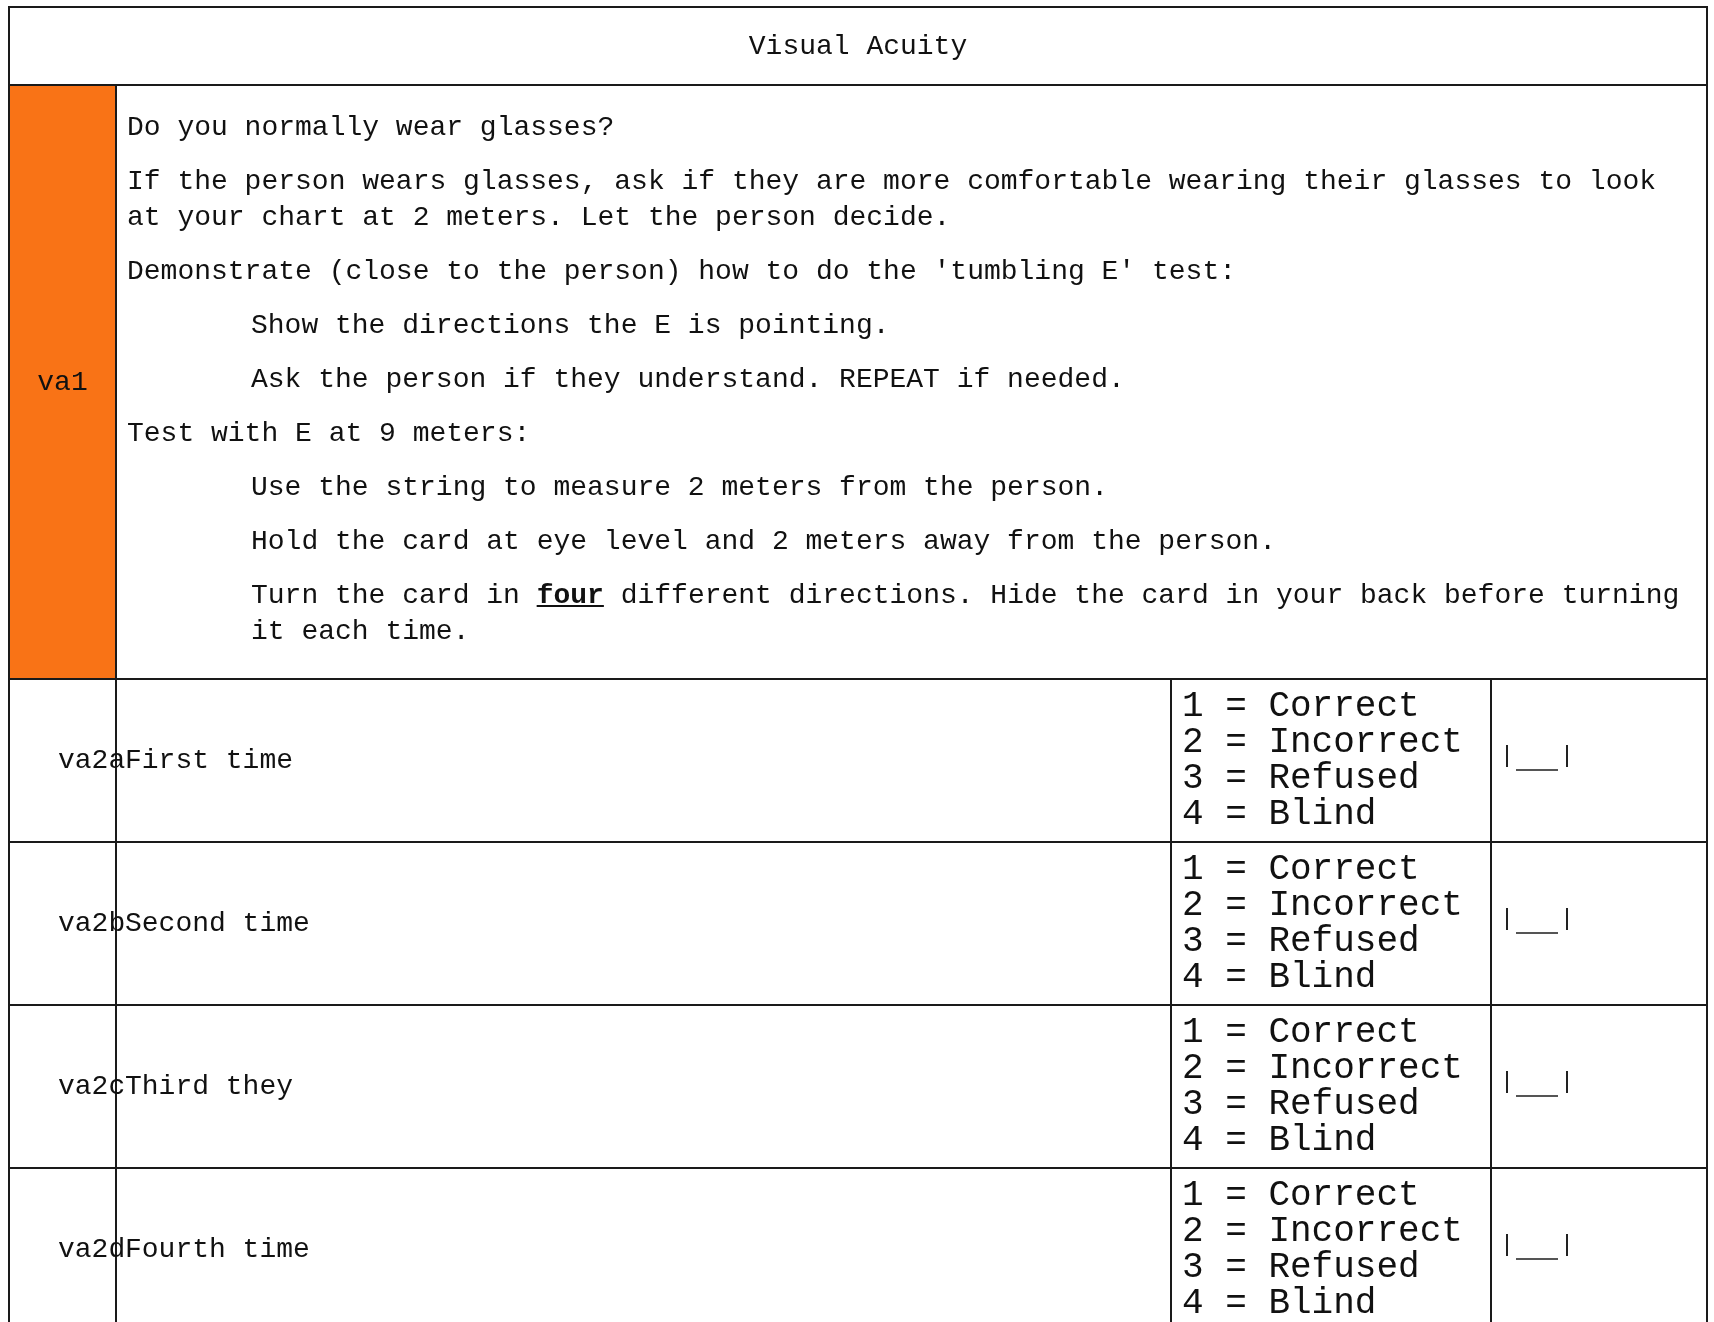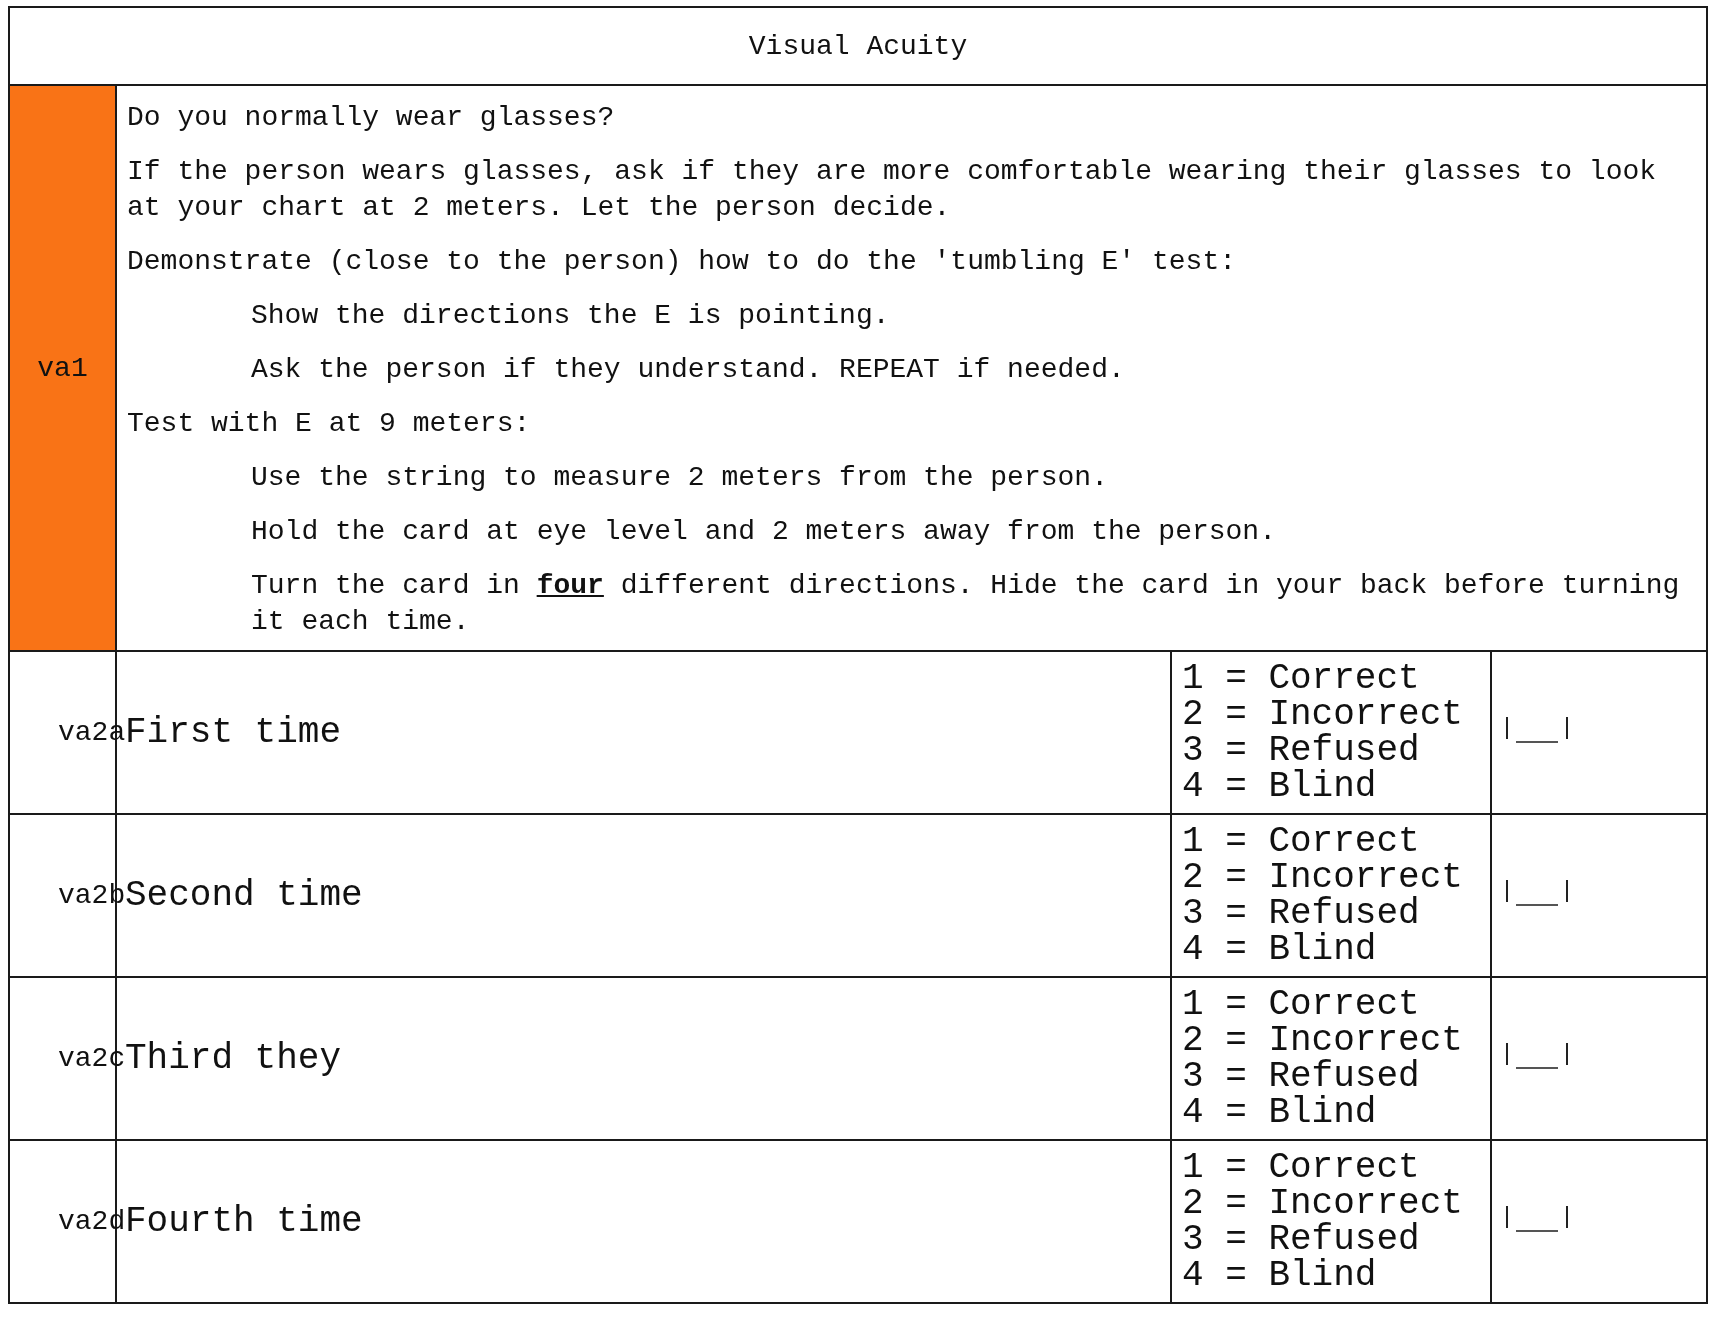--- a/index.html
+++ b/index.html
@@ -43,42 +43,42 @@
     .instr-cell {
       padding: 8px 10px 8px 10px !important;
       vertical-align: top !important;
       font-size: 28px;
       line-height: 36px;
     }
     .instr-cell p {
       margin: 0 0 18px 0;
     }
     .instr-cell p:last-child {
-      margin-bottom: 2px;
+      margin-bottom: 20px;
     }
     .instr-cell .q {
       font-style: normal;
-      margin-top: 6px;
+      margin-top: 16px;
     }
     .instr-cell .it {
     }
     .instr-cell .indent {
       padding-left: 124px;
     }
     .instr-cell .emph {
       font-weight: bold;
       text-decoration: underline;
     }
     .q-row td {
       height: 161px;
       padding-left: 48px;
     }
     .question-cell {
       padding-left: 8px !important;
-      font-size: 36px;
+      font-size: 28px;
       border-radius: 10px;
     }
     .options-cell {
       padding-left: 10px !important;
       font-size: 36px;
       line-height: 36px;
       margin-left: 29px;
     }
     .options-cell div {
       white-space: pre;

